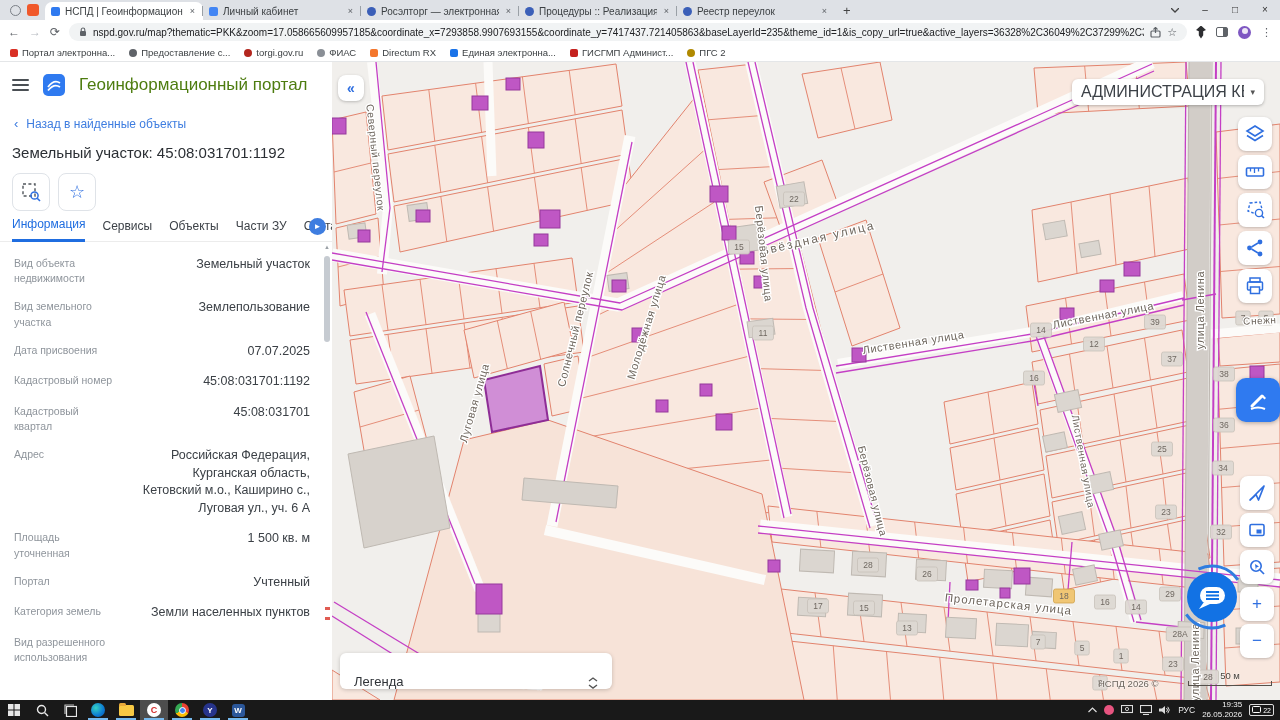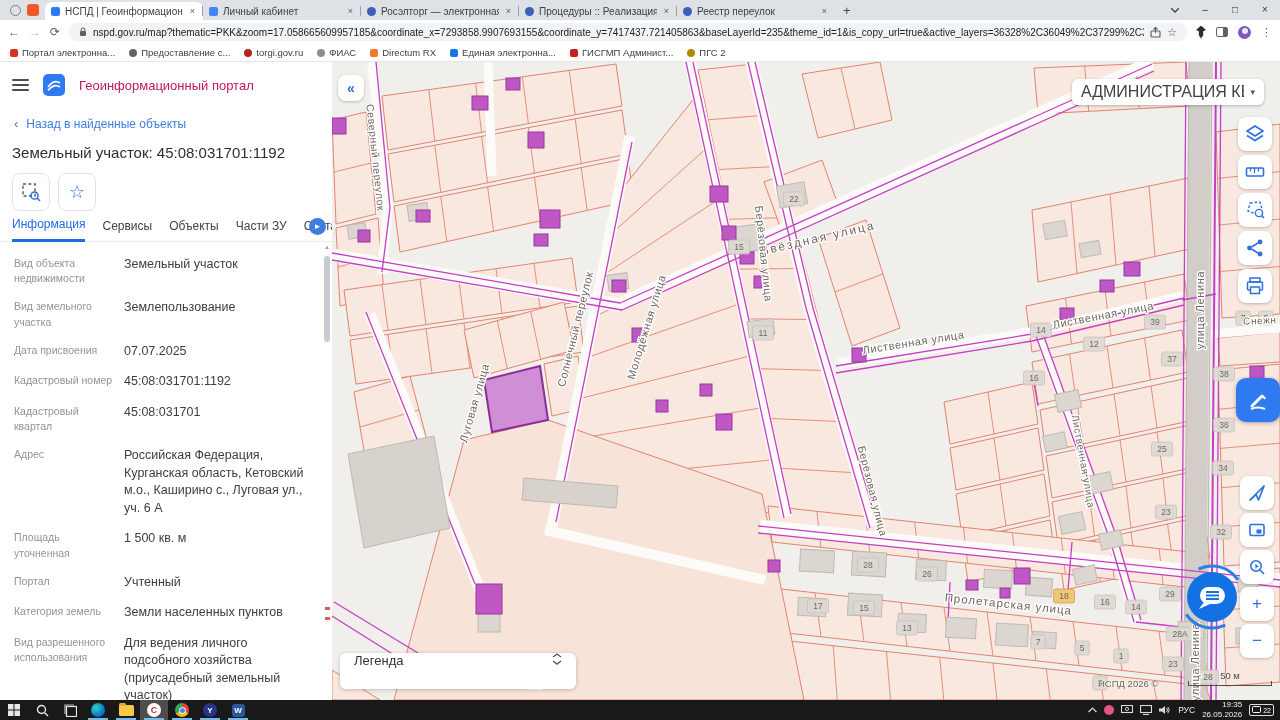--- a/index.html
+++ b/index.html
@@ -40,55 +40,55 @@
   .bookmarks { height:18px; background:#fff; border-bottom:1px solid #e4e6e8; display:flex; align-items:center; padding:0 10px; gap:14px; }
   .bm { display:flex; align-items:center; gap:4px; font-size:9.5px; color:#3c4043; white-space:nowrap; }
   .bm i { width:8px; height:8px; border-radius:2px; display:inline-block; }
 
   
   .app { height:638px; display:flex; position:relative; }
   .sidebar { width:332px; height:638px; background:#fff; position:relative; flex:none; overflow:hidden; }
   .sb-header { display:flex; align-items:center; gap:14px; padding:12px 12px 6px 12px; }
   .burger { width:17px; display:flex; flex-direction:column; gap:3px; }
   .burger i { height:2px; background:#4a4f54; border-radius:1px; }
-  .sb-title { font-size:13px; color:#be185d; }
+  .sb-title { font-size:17px; color:#4d7c0f; }
   .backrow { display:flex; align-items:center; gap:8px; padding:14px 12px 0 14px; color:#3e7de0; font-size:12px; }
   .backrow .ar { font-size:13px; }
   .obj-title { padding:13px 12px 0 12px; font-size:15px; font-weight:500; color:#2b2f34; }
   .actions { display:flex; gap:8px; padding:12px 12px 0 12px; }
   .actbtn { width:38px; height:38px; border:1px solid #dfe3e8; border-radius:8px; background:#fff; display:flex; align-items:center; justify-content:center; }
   .sbtabs { display:flex; align-items:flex-end; gap:17px; padding:14px 12px 0 12px; border-bottom:1px solid #ececec; position:relative; height:31px; }
   .sbtab { font-size:12px; color:#3d4248; padding-bottom:8px; white-space:nowrap; }
   .sbtab.on { color:#1f6de0; border-bottom:3px solid #1f6de0; margin-bottom:-1px; }
   .moretabs { position:absolute; right:6px; bottom:6px; width:17px; height:17px; border-radius:50%; background:#3e7de0; color:#fff; font-size:8px; display:flex; align-items:center; justify-content:center; }
   .fields { padding:14px 22px 0 14px; }
-  .frow { display:flex; gap:10px; margin-bottom:13px; }
+  .frow { display:flex; gap:23px; margin-bottom:13px; }
   .flabel { width:100px; flex:none; font-size:10.5px; line-height:1.45; color:#8f959c; }
-  .fvalue { flex:1; font-size:12.5px; line-height:1.4; color:#3b4046; }
+  .fvalue { flex:1; font-size:12.5px; line-height:1.4; color:#3b4046;text-align:right; }
   .sb-scroll { position:absolute; right:1px; top:186px; bottom:2px; width:7px; }
   .sb-thumb { position:absolute; top:8px; left:0; width:6px; height:86px; background:#c6cbd1; border-radius:3px; }
   .sb-up { position:absolute; top:-4px; left:0; font-size:6px; color:#9aa0a6; }
   .sb-mark { position:absolute; left:1px; width:5px; height:3px; background:#e05c52; }
 
   
   .map { flex:1; position:relative; background:#f1efec; overflow:hidden; }
   .map svg.base { position:absolute; left:0; top:0; }
   .ovl { position:absolute; }
   .mapbtn { background:#fff; border-radius:8px; box-shadow:0 1px 3px rgba(60,60,60,.3); display:flex; align-items:center; justify-content:center; }
   .collapse { left:6px; top:13px; width:26px; height:26px; font-size:14px; font-weight:bold; color:#2f6fe0; }
   .account { left:740px; top:17px; width:192px; height:26px; background:#fff; border-radius:6px; box-shadow:0 1px 3px rgba(60,60,60,.35); display:flex; align-items:center; padding:0 9px; gap:6px; }
   .account .txt { flex:1; font-size:16px; color:#3c4147; white-space:nowrap; overflow:hidden; }
   .account .caret { font-size:9px; color:#555; }
   .toolcol { display:flex; flex-direction:column; gap:4px; }
   .toolcol .mapbtn { width:34px; height:34px; }
   .tc1 { left:906px; top:55px; } .tc2 { left:908px; top:414px; gap:3px; }
   .zoomtxt { font-size:17px; color:#2f6fe0; font-weight:500; }
   .pencilbtn { left:904px; top:316px; width:44px; height:44px; background:#2f7af0; border-radius:10px; display:flex; align-items:center; justify-content:center; box-shadow:0 1px 4px rgba(0,0,0,.3); }
   .chatwrap { left:846px; top:501px; width:68px; height:68px; }
-  .legend { left:8px; top:591px; width:236px; height:36px; background:#fff; border-radius:6px; box-shadow:0 1px 4px rgba(0,0,0,.2); display:flex; align-items:flex-start; padding:0 14px; }
+  .legend { left:8px; top:591px; width:272px; height:36px; background:#fff; border-radius:6px; box-shadow:0 1px 4px rgba(0,0,0,.2); display:flex; align-items:flex-end; padding:0 14px; }
   .legend .txt { flex:1; font-size:13px; color:#2f3338; }
   .attr { left:766px; top:616px; font-size:9.5px; color:#6b635b; text-shadow:0 0 2px #fff,0 0 2px #fff; }
   .scalebar { left:856px; top:608px; width:84px; }
   .scalebar .lbl { font-size:9.5px; color:#4a453f; text-align:center; text-shadow:0 0 2px #fff; }
   .scalebar .bar { height:5px; border-left:1.5px solid #55504a; border-right:1.5px solid #55504a; border-bottom:1.5px solid #55504a; }
 
   
   .taskbar { height:20px; background:#191919; display:flex; align-items:center; position:relative; }
   .tb-left { display:flex; align-items:center; height:20px; }
   .tbic { width:28px; height:20px; display:flex; align-items:center; justify-content:center; position:relative; }
@@ -293,21 +293,20 @@
           <div class="frow">
             <div class="flabel">Портал</div>
             <div class="fvalue">Учтенный</div>
           </div>
           <div class="frow">
             <div class="flabel">Категория земель</div>
             <div class="fvalue">Земли населенных пунктов</div>
           </div>
           <div class="frow">
             <div class="flabel">Вид разрешенного использования</div>
-            <div class="fvalue">Для ведения личного подсобного хозяйства (приусадебный земельный участок)</div>
           </div>
         </div>
       <div class="sb-scroll">
         <span class="sb-up">▲</span>
         <div class="sb-thumb"></div>
         <div class="sb-mark" style="top:359px"></div>
         <div class="sb-mark" style="top:369px"></div>
       </div>
     </aside>
 

